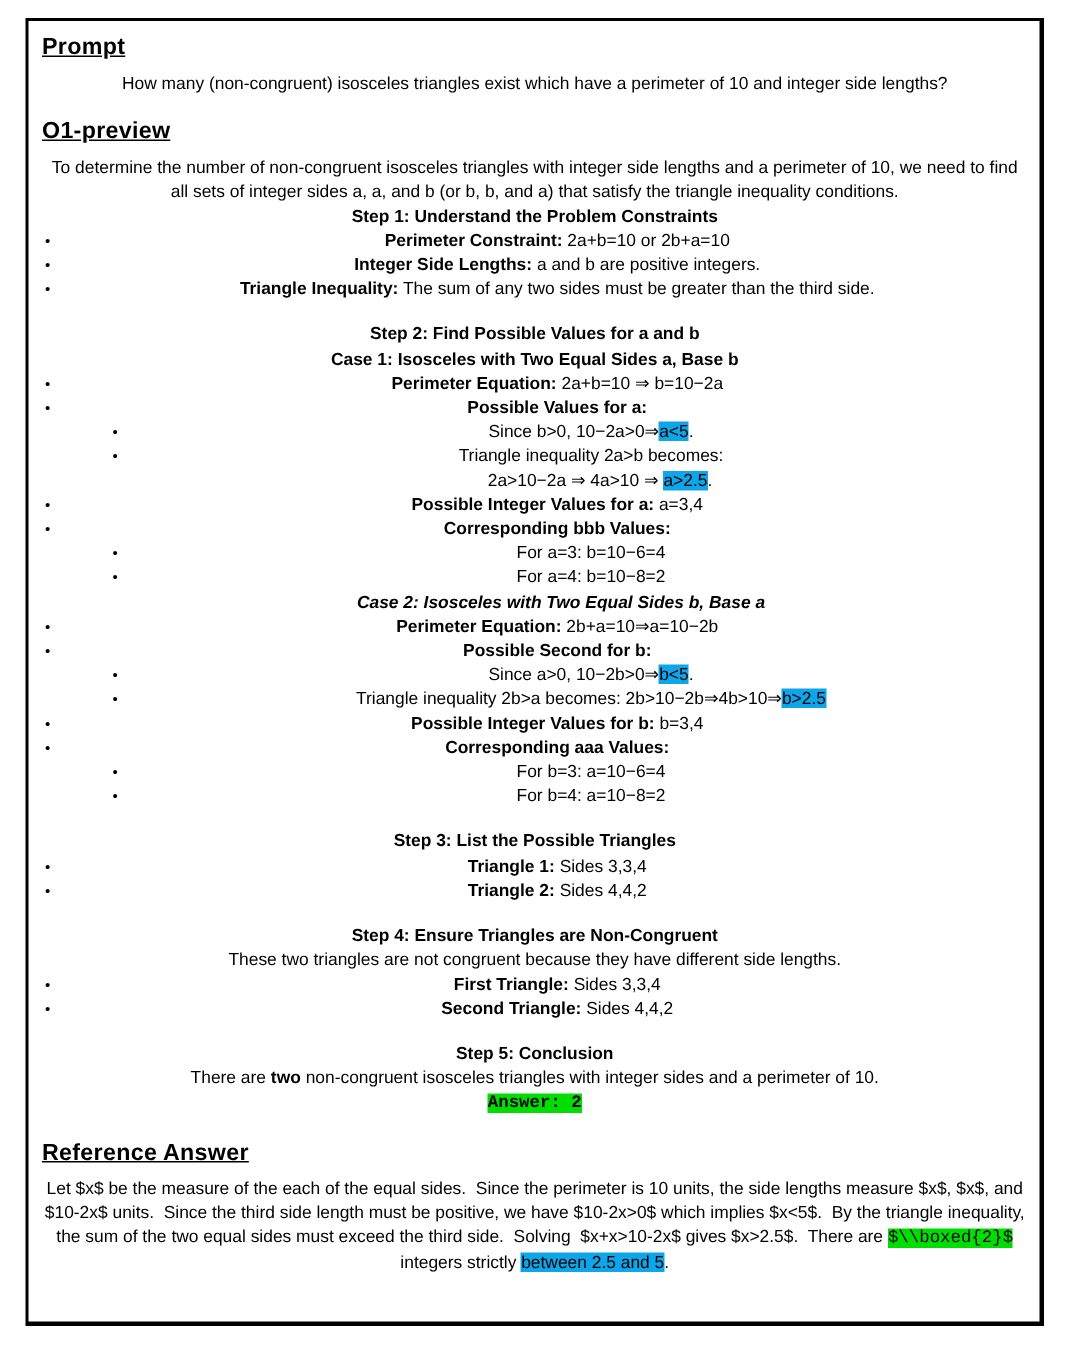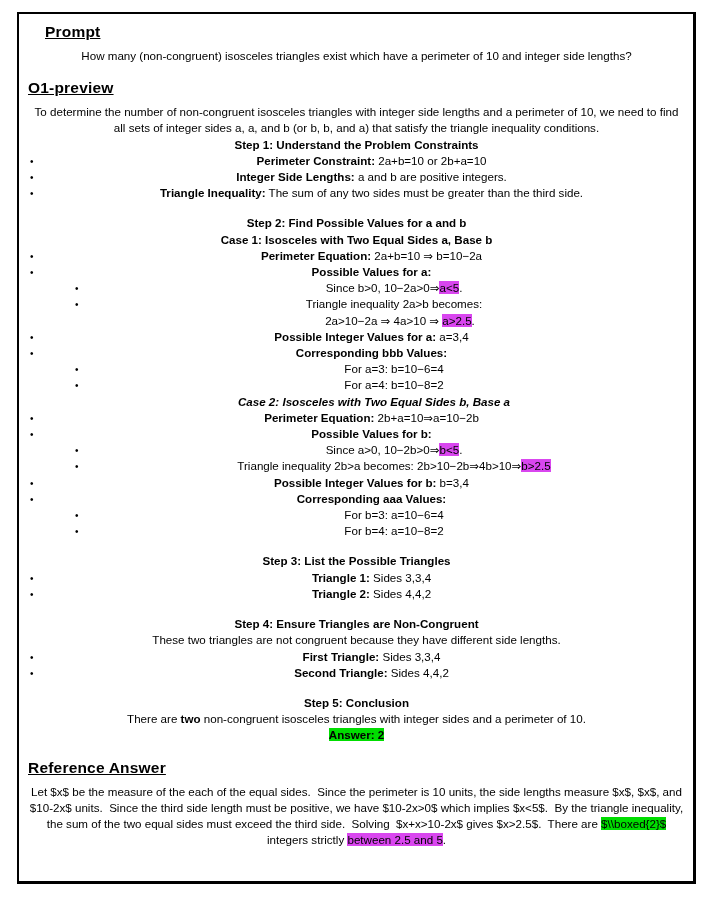--- a/index.html
+++ b/index.html
@@ -26,32 +26,32 @@
     overflow: hidden;
   }
   .heading {
     font-size: 15.5px;
     font-weight: bold;
     text-decoration: underline;
     line-height: 19px;
     margin: 14px 0 7px 0;
     letter-spacing: 0.2px;
   }
-  section:first-of-type .heading { margin-top: 0; margin-left: 17px; }
+  section:first-of-type .heading { margin-top: 0; }
   .line {
     font-size: 11.6px;
     line-height: 16.2px;
     position: relative;
     white-space: pre-wrap;
     text-align: center;
   }
   .line.blank { height: 14px; }
   .bold-run { font-weight: bold; }
-  .hl-y { background: #d946ef; }
-  .hl-g { background: #00dd00; }
+  .hl-y { background: #0ea5e9; }
+  .hl-g { background: #00dd00; font-family: Liberation Mono, monospace; }
   .b1 { padding-left: 30px; }
   .b1 > .marker { position: absolute; left: 2px; }
   .b2 { padding-left: 75px; }
   .b2 > .marker { position: absolute; left: 47px; }
   .l3 { padding-left: 87px; }
   .case, .so { padding-left: 35px; }
   .case { font-weight: bold; font-style: italic; }
   .marker {
     font-size: 10px;
     top: 1px;
@@ -80,21 +80,21 @@
         <div class="line b1"><span class="marker">•</span><span class="bold-run">Possible Values for a:</span></div>
         <div class="line b2"><span class="marker">•</span><span>Since b&gt;0, 10−2a&gt;0⇒</span><span class="hl-y">a&lt;5</span><span>.</span></div>
         <div class="line b2"><span class="marker">•</span><span>Triangle inequality 2a&gt;b becomes:</span></div>
         <div class="line l3"><span>2a&gt;10−2a ⇒ 4a&gt;10 ⇒ </span><span class="hl-y">a&gt;2.5</span><span>.</span></div>
         <div class="line b1"><span class="marker">•</span><span class="bold-run">Possible Integer Values for a:</span><span> a=3,4</span></div>
         <div class="line b1"><span class="marker">•</span><span class="bold-run">Corresponding bbb Values:</span></div>
         <div class="line b2"><span class="marker">•</span><span>For a=3: b=10−6=4</span></div>
         <div class="line b2"><span class="marker">•</span><span>For a=4: b=10−8=2</span></div>
         <div class="line case"><span class="bold-run">Case 2: Isosceles with Two Equal Sides b, Base a</span></div>
         <div class="line b1"><span class="marker">•</span><span class="bold-run">Perimeter Equation:</span><span> 2b+a=10⇒a=10−2b</span></div>
-        <div class="line b1"><span class="marker">•</span><span class="bold-run">Possible Values for b:</span></div>
+        <div class="line b1"><span class="marker">•</span><span class="bold-run">Possible Second for b:</span></div>
         <div class="line b2"><span class="marker">•</span><span>Since a&gt;0, 10−2b&gt;0⇒</span><span class="hl-y">b&lt;5</span><span>.</span></div>
         <div class="line b2"><span class="marker">•</span><span>Triangle inequality 2b&gt;a becomes: 2b&gt;10−2b⇒4b&gt;10⇒</span><span class="hl-y">b&gt;2.5</span></div>
         <div class="line b1"><span class="marker">•</span><span class="bold-run">Possible Integer Values for b:</span><span> b=3,4</span></div>
         <div class="line b1"><span class="marker">•</span><span class="bold-run">Corresponding aaa Values:</span></div>
         <div class="line b2"><span class="marker">•</span><span>For b=3: a=10−6=4</span></div>
         <div class="line b2"><span class="marker">•</span><span>For b=4: a=10−8=2</span></div>
         <div class="line blank"></div>
         <div class="line bold"><span class="bold-run">Step 3: List the Possible Triangles</span></div>
         <div class="line b1"><span class="marker">•</span><span class="bold-run">Triangle 1:</span><span> Sides 3,3,4</span></div>
         <div class="line b1"><span class="marker">•</span><span class="bold-run">Triangle 2:</span><span> Sides 4,4,2</span></div>

